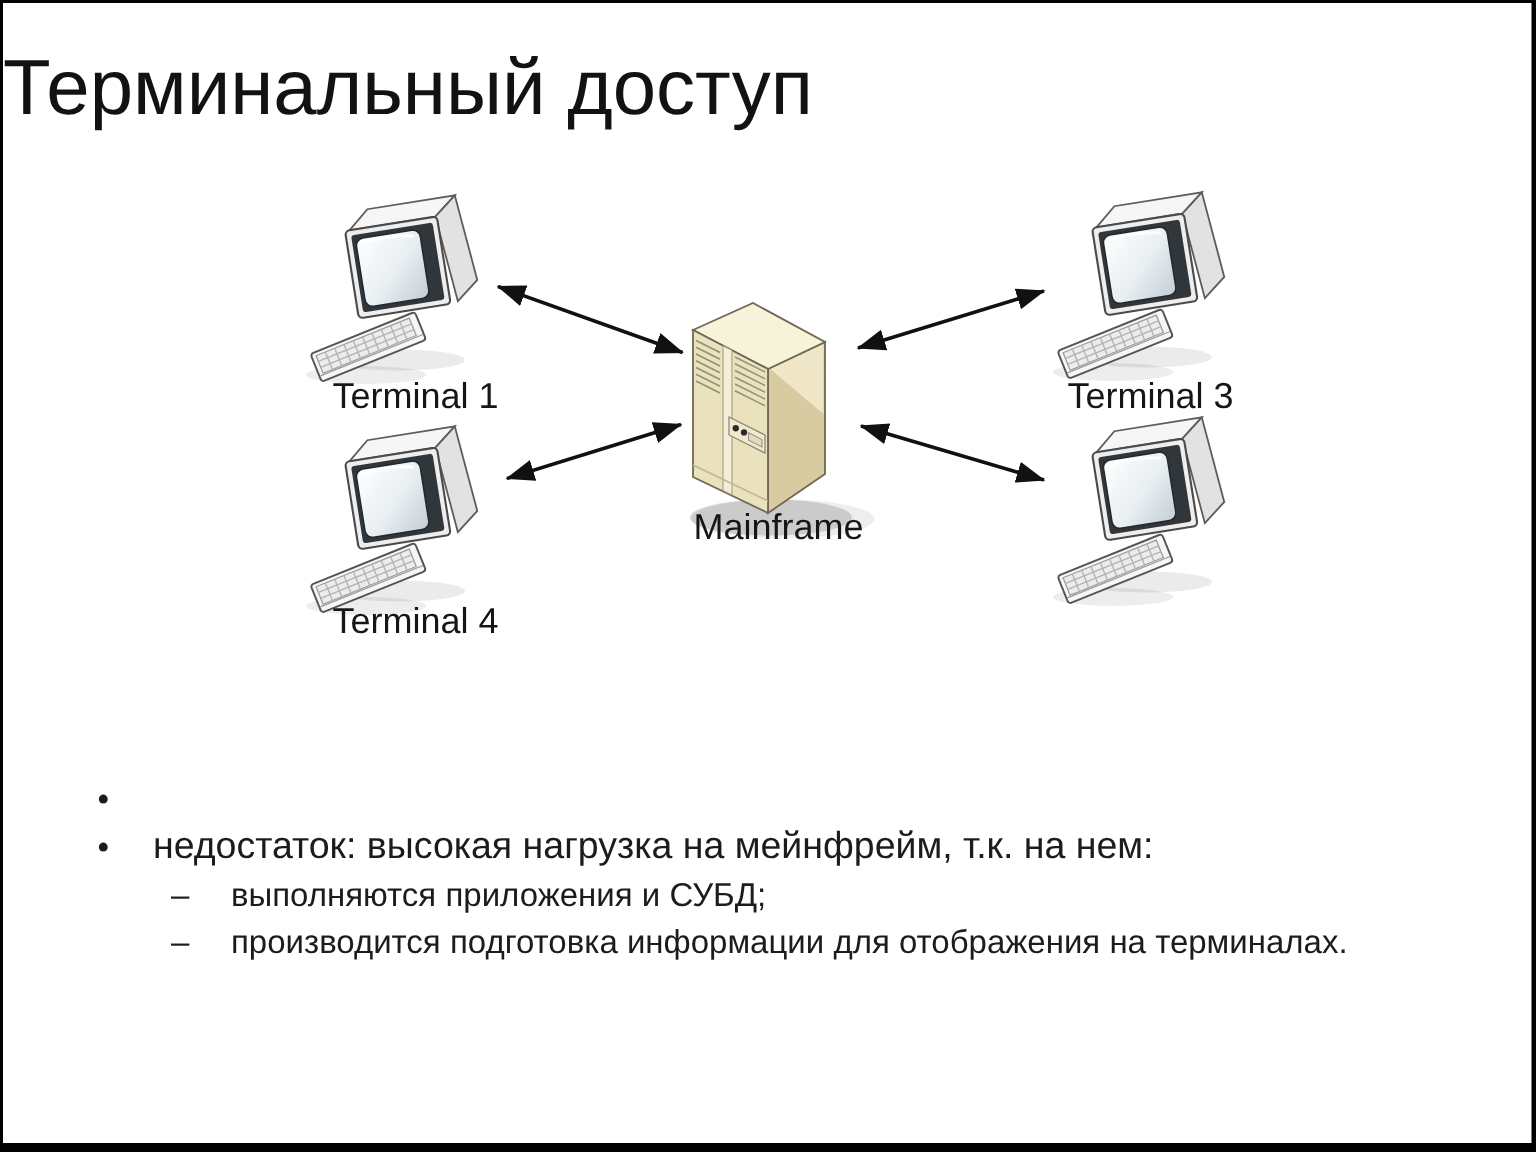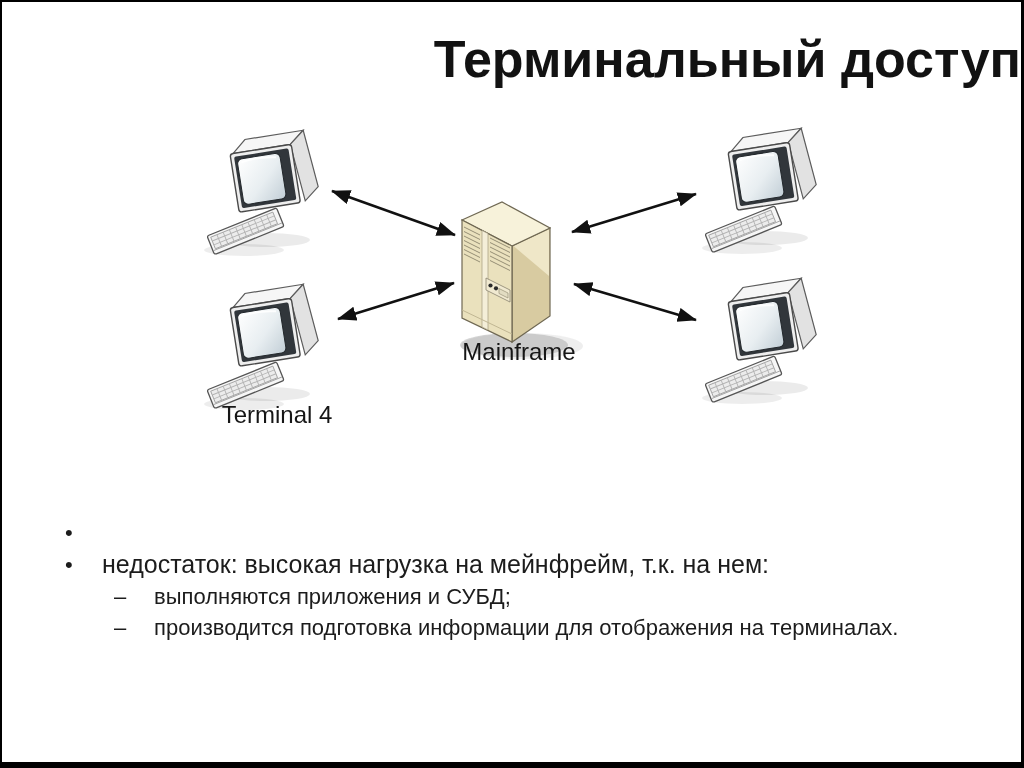--- a/index.html
+++ b/index.html
@@ -9,21 +9,21 @@
     font-family:"Liberation Sans","DejaVu Sans",sans-serif;
   }
   .slide{
     position:absolute;left:0;top:0;width:1024px;height:768px;
     box-sizing:border-box;background:#ffffff;
     border-left:2px solid #000;border-top:2px solid #000;
     border-right:3px solid #000;border-bottom:6px solid #000;
   }
   .title{
     position:absolute;top:26px;left:0;right:0;margin:0;
-    text-align:right;font-size:52px;line-height:62px;font-weight:700;
+    text-align:left;font-size:52px;line-height:62px;font-weight:400;
     color:#121212;letter-spacing:0px;
   }
   .diagram{position:absolute;left:0;top:0;width:1024px;height:768px;}
   .diagram svg{position:absolute;left:0;top:0;}
   .nlabel{
     position:absolute;width:170px;text-align:center;
     font-size:24px;line-height:26px;color:#161616;
   }
   .bullets{position:absolute;left:0;right:0;top:517px;color:#1c1c1c;}
   .row{display:flex;align-items:flex-start;}
@@ -107,22 +107,24 @@
         </g>
 
       <g stroke="#111" stroke-width="2.4">
         <line x1="330" y1="189" x2="453" y2="233" marker-start="url(#ah)" marker-end="url(#ah)"></line>
         <line x1="336" y1="317" x2="452" y2="281" marker-start="url(#ah)" marker-end="url(#ah)"></line>
         <line x1="570" y1="230" x2="694" y2="192" marker-start="url(#ah)" marker-end="url(#ah)"></line>
         <line x1="572" y1="282" x2="694" y2="318" marker-start="url(#ah)" marker-end="url(#ah)"></line>
       </g>
     </svg>
 
+    <div class="nlabel" style="left:190px;top:250px">Terminal 1</div>
     <div class="nlabel" style="left:190px;top:400px">Terminal 4</div>
     <div class="nlabel" style="left:432px;top:337px">Mainframe</div>
+    <div class="nlabel" style="left:680px;top:250px">Terminal 3</div>
   </div>
 
   <div class="bullets">
     <div class="row l1">
       <span class="mk">•</span>
     </div>
     <div class="row l1">
       <span class="mk">•</span>
       <span class="tx">недостаток: высокая нагрузка на мейнфрейм, т.к. на нем:</span>
     </div>

